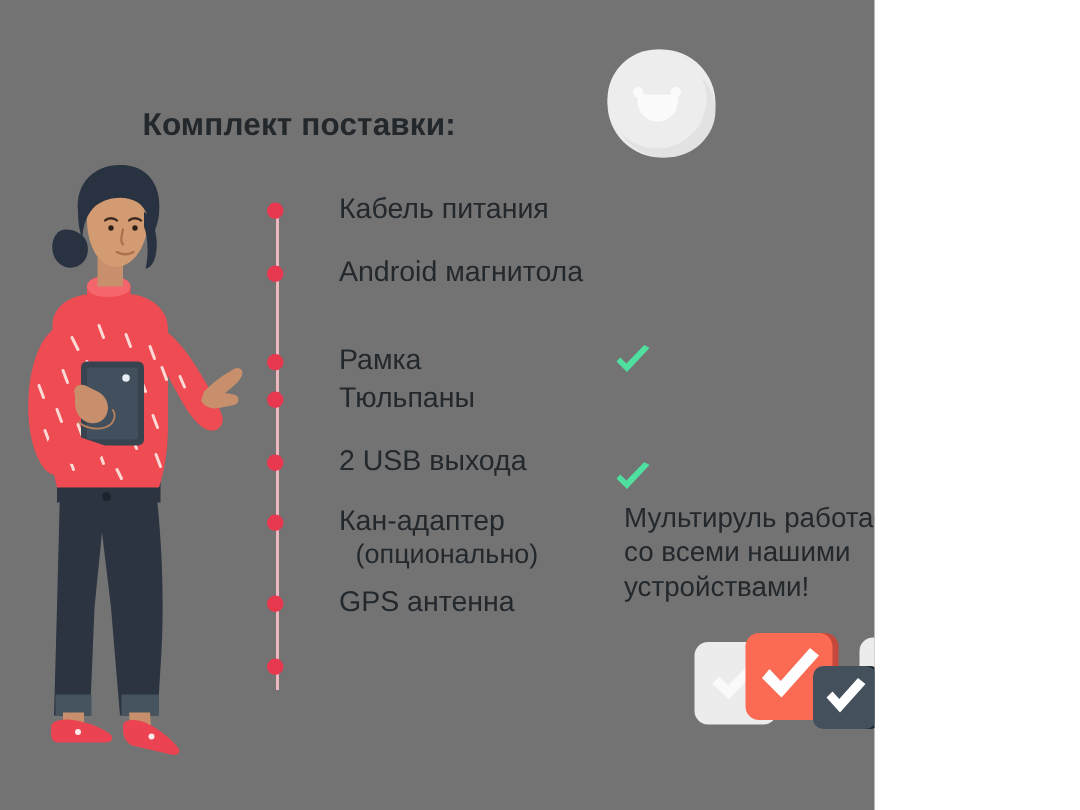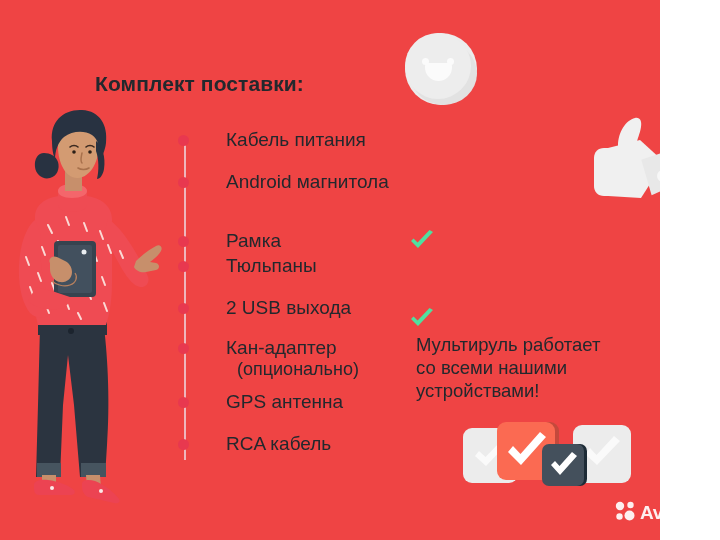--- a/index.html
+++ b/index.html
@@ -3,23 +3,23 @@
 <meta charset="utf-8">
 <title>Комплект поставки</title>
 <style>
   html, body {
     margin: 0;
     padding: 0;
     background: #ffffff;
   }
   #canvas {
     position: relative;
-    width: 660px;
+    width: 583px;
     height: 540px;
-    background: #ef4444;
+    background: #737373;
     overflow: hidden;
     font-family: "Liberation Sans", "DejaVu Sans", sans-serif;
     -webkit-font-smoothing: antialiased;
   }
 
   
   .deco-smiley {
     position: absolute;
     left: 405px;
     top: 33px;
@@ -381,21 +381,20 @@
       </span>
     </div>
 
     <div class="bullet-item" style="top:262px;">
       <span class="bullet-dot"></span>
       <span class="bullet-text">GPS антенна</span>
     </div>
 
     <div class="bullet-item" style="top:304px;">
       <span class="bullet-dot"></span>
-      <span class="bullet-text">RCA кабель</span>
     </div>
   </div>
 
   <div class="feature-list">
 
     <div class="feature-item" style="top:0px;">
       <span class="feature-check">
         <svg width="28" height="28" viewBox="0 0 28 28">
           <path d="M3 13 L10 20 L25 4 L21.5 2 L9.6 14.4 L5.5 10.4 Z" fill="#4fe0a0"></path>
         </svg>

